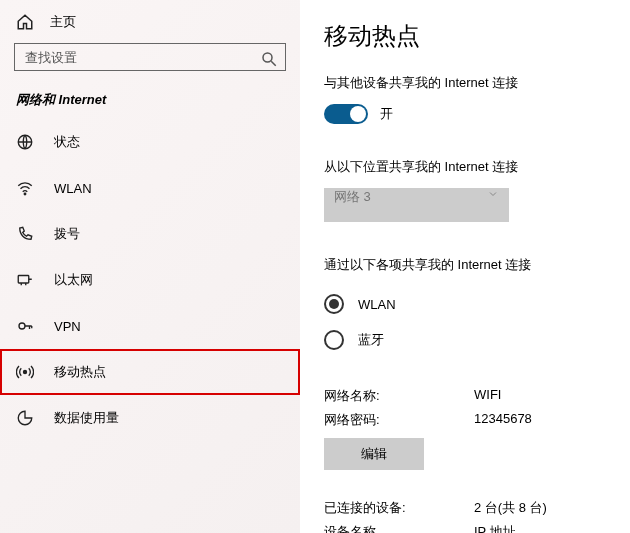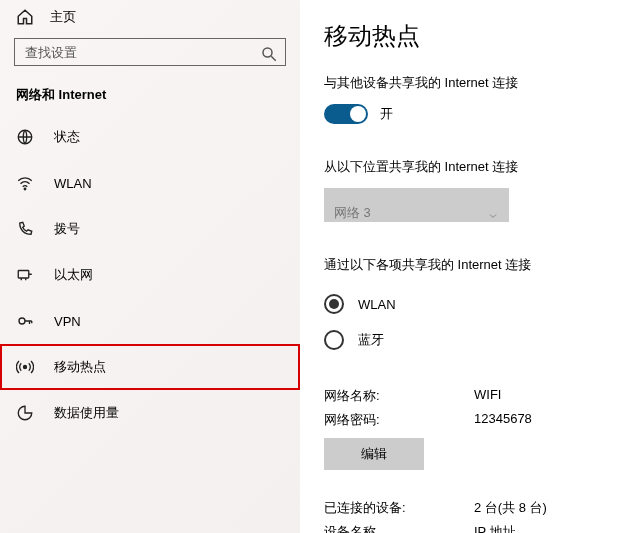--- a/index.html
+++ b/index.html
@@ -1,37 +1,37 @@
 <!DOCTYPE html>
 <html><head>
 <meta charset="utf-8">
 <style>
   * { box-sizing: border-box; margin: 0; padding: 0; font-family: "Microsoft YaHei", "Segoe UI", sans-serif; }
   body { width: 630px; height: 533px; background: #fff; display: flex; overflow: hidden; }
-  .left { width: 300px; height: 100%; background: linear-gradient(135deg, #faf5f5 0%, #f5f0f0 100%); }
+  .left { width: 300px; height: 100%; background: linear-gradient(135deg, #faf5f5 0%, #f5f0f0 100%); padding-top: 5px; }
   .home-row { display: flex; align-items: center; gap: 16px; padding: 8px 16px 12px 16px; }
   .home-row .icon { width: 18px; height: 18px; display:flex; align-items:center; justify-content:center; }
   .home-row span.lab { font-size: 13px; }
   .search-wrap { margin: 0 14px 20px 14px; position: relative; }
   .search-box { width: 100%; height: 28px; border: 1px solid #666; background: transparent; padding: 0 36px 0 10px; font-size: 13px; outline: none; }
   .search-box::placeholder { color: #555; }
   .search-icon { position: absolute; right: 8px; top: 7px; width: 18px; height: 18px; color: #555; }
-  .cat-title { font-size: 13px; font-weight: 600; padding: 0 16px 10px 16px; }
+  .cat-title { font-size: 13px; font-weight: 600; padding: 0 16px 10px 16px; font-style: italic; }
   .nav { list-style: none; }
   .nav li { display: flex; align-items: center; gap: 20px; padding: 14px 16px; font-size: 13px; cursor: pointer; }
   .nav li .icon { width: 18px; height: 18px; flex-shrink: 0; display:flex; align-items:center; justify-content:center; color:#222; }
   .nav li.selected { outline: 2px solid #d60000; outline-offset: -2px; }
   .right { flex: 1; padding: 20px 24px 0 24px; }
   h1 { font-size: 24px; font-weight: 400; margin-bottom: 22px; }
   .sect-label { font-size: 13px; margin-bottom: 12px; }
   .toggle-row { display: flex; align-items: center; gap: 12px; margin-bottom: 34px; }
   .toggle { width: 44px; height: 20px; border-radius: 10px; background: #0a5c8f; position: relative; cursor: pointer; }
   .toggle .knob { position: absolute; right: 2px; top: 2px; width: 16px; height: 16px; border-radius: 50%; background: #fff; }
   .toggle-text { font-size: 13px; }
-  .dropdown { width: 185px; height: 34px; background: #ccc; border: none; display: flex; align-items: flex-end; justify-content: space-between; padding: 0 10px; font-size: 13px; color: #777; margin-bottom: 34px; cursor: not-allowed; }
+  .dropdown { width: 185px; height: 34px; background: #ccc; border: none; display: flex; align-items: flex-start; justify-content: space-between; padding: 0 10px; font-size: 13px; color: #777; margin-bottom: 34px; cursor: not-allowed; }
   .dropdown .chev { width: 12px; height: 12px; }
   .radio-group { margin-bottom: 26px; }
   .radio { display: flex; align-items: center; gap: 14px; padding: 8px 0; font-size: 13px; cursor: pointer; }
   .radio .circle { width: 20px; height: 20px; border: 2px solid #333; border-radius: 50%; display:flex; align-items:center; justify-content:center; }
   .radio.selected .circle::after { content:''; width:10px; height:10px; border-radius:50%; background:#333; }
   .info-row { display: flex; font-size: 13px; padding: 3px 0; }
   .info-row .k { width: 150px; }
   .edit-btn { width: 100px; height: 32px; background: #ccc; border: none; font-size: 13px; margin: 6px 0 26px 0; cursor: pointer; }
   svg { display:block; }
 </style>

